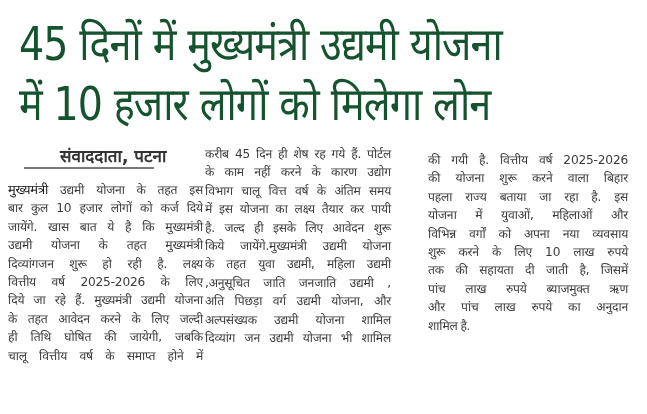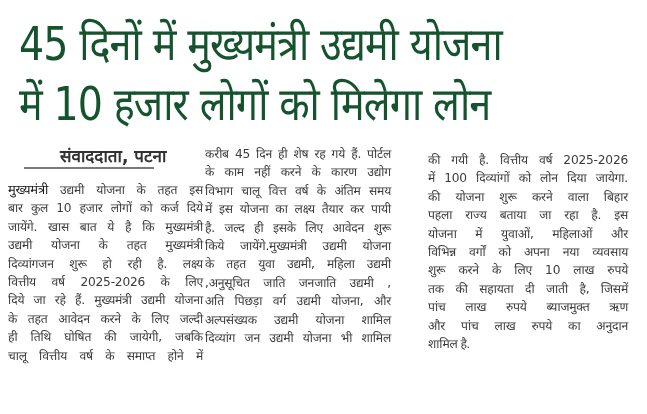--- a/index.html
+++ b/index.html
@@ -116,21 +116,20 @@
   <span class="ln">किये जायेंगे.मुख्यमंत्री उद्यमी योजना</span>
   <span class="ln">के तहत युवा उद्यमी, महिला उद्यमी</span>
   <span class="ln">,अनुसूचित जाति जनजाति उद्यमी ,</span>
   <span class="ln">अति पिछड़ा वर्ग उद्यमी योजना, और</span>
   <span class="ln">अल्पसंख्यक उद्यमी योजना शामिल</span>
   <span class="ln">दिव्यांग जन उद्यमी योजना भी शामिल</span>
 </div>
 
 <div class="col col-3">
   <span class="ln">की गयी है. वित्तीय वर्ष 2025-2026</span>
-  <span class="ln">में 100 दिव्यांगों को लोन दिया जायेगा.</span>
   <span class="ln">की योजना शुरू करने वाला बिहार</span>
   <span class="ln">पहला राज्य बताया जा रहा है. इस</span>
   <span class="ln">योजना में युवाओं, महिलाओं और</span>
   <span class="ln">विभिन्न वर्गों को अपना नया व्यवसाय</span>
   <span class="ln">शुरू करने के लिए 10 लाख रुपये</span>
   <span class="ln">तक की सहायता दी जाती है, जिसमें</span>
   <span class="ln">पांच लाख रुपये ब्याजमुक्त ऋण</span>
   <span class="ln">और पांच लाख रुपये का अनुदान</span>
   <span class="ln last">शामिल है.</span>
 </div>

